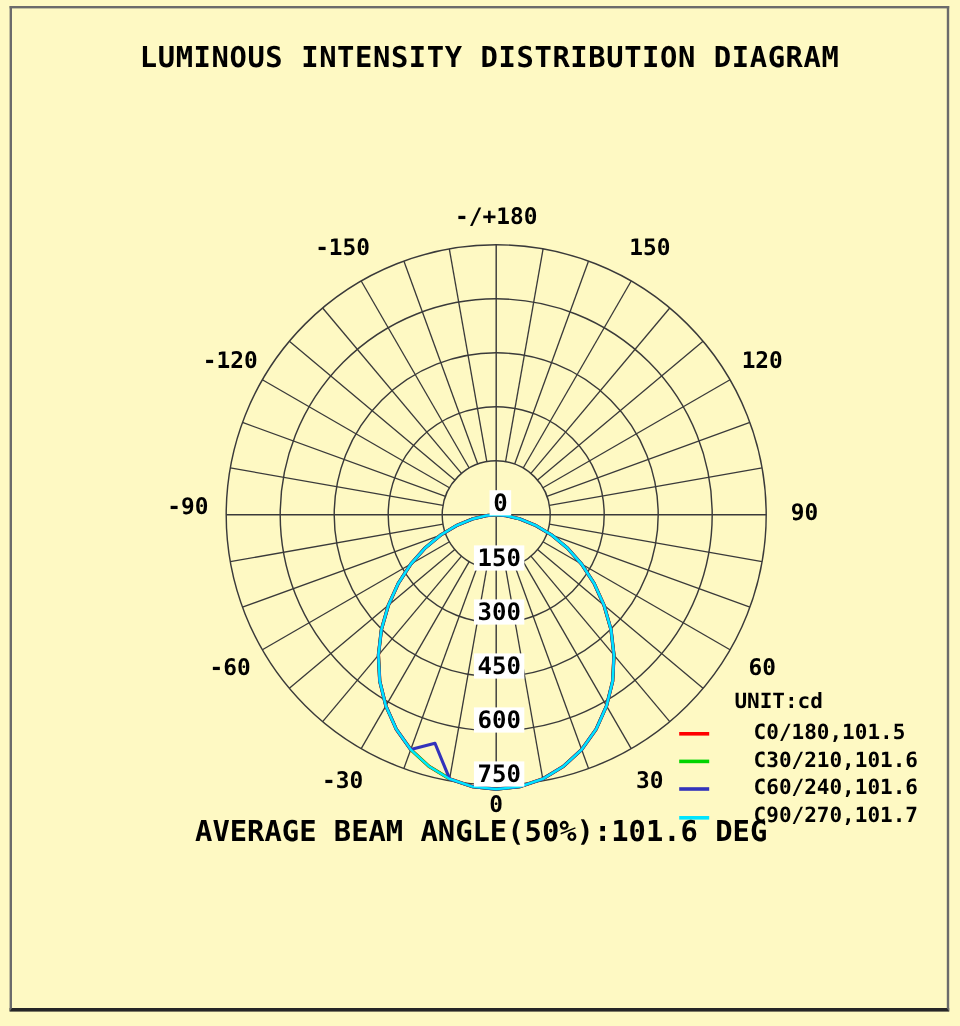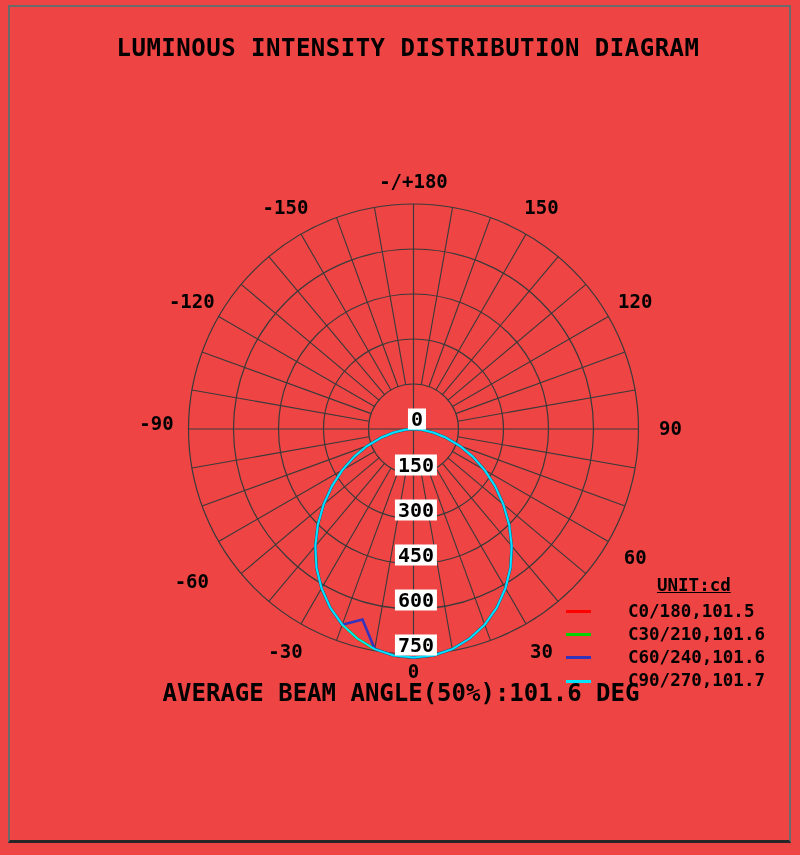--- a/index.html
+++ b/index.html
@@ -1,38 +1,38 @@
 <!DOCTYPE html>
 <html><head>
 <meta charset="utf-8">
 <style>
   html,body{margin:0;padding:0;background:#fff;}
   .page{
-    position:relative;width:800px;height:855px;background:#ef4444;overflow:hidden;
+    position:relative;width:800px;height:855px;background:#fef9c3;overflow:hidden;
     font-family:"DejaVu Sans Mono","Liberation Mono",monospace;font-weight:bold;color:#000;
   }
   .frame{
     position:absolute;left:8px;top:5px;width:783px;height:838px;
     border:2px solid #6b6b6b;border-bottom:3px solid #262626;box-sizing:border-box;
   }
   .chart-title{
     position:absolute;top:34px;left:408px;transform:translateX(-50%);
     font-size:24px;letter-spacing:0.5px;white-space:nowrap;
   }
   #chart-svg{position:absolute;left:0;top:0;}
   .angle-label{
     position:absolute;transform:translate(-50%,-50%);
     font-size:19px;line-height:1;white-space:nowrap;
   }
   .ring-label{
     position:absolute;transform:translate(-50%,-50%);
     font-size:20px;line-height:1.05;background:#ffffff;padding:0 3px;white-space:nowrap;
   }
   .legend{position:absolute;left:566px;top:575px;width:210px;}
-  .legend-unit{font-size:17.5px;margin-left:91px;margin-bottom:4px;line-height:1.2;text-decoration:underline;}
+  .legend-unit{font-size:17.5px;margin-left:46px;margin-bottom:4px;line-height:1.2;}
   .legend-row{display:flex;align-items:center;height:23.2px;gap:32px;}
   .legend-swatch{display:inline-block;width:25px;height:3px;margin-right:5px;flex:0 0 25px;}
   .legend-text{font-size:17.5px;line-height:1;white-space:nowrap;}
   .footer-text{
     position:absolute;top:680px;left:401px;transform:translateX(-50%);
     font-size:24px;line-height:1.1;white-space:nowrap;
   }
 </style>
 </head>
 <body>
@@ -96,21 +96,21 @@
       <div class="angle-label" style="left: 413.5px; top: 671px;">0</div>
       <div class="angle-label" style="left: 541.5px; top: 650.703px;">30</div>
       <div class="angle-label" style="left: 635.203px; top: 557px;">60</div>
       <div class="angle-label" style="left: 670.5px; top: 428px;">90</div>
       <div class="angle-label" style="left: 635.203px; top: 301px;">120</div>
       <div class="angle-label" style="left: 541.5px; top: 207.297px;">150</div>
       <div class="angle-label" style="left: 413.5px; top: 181px;">-/+180</div>
       <div class="angle-label" style="left: 285.5px; top: 207.297px;">-150</div>
       <div class="angle-label" style="left: 191.797px; top: 301px;">-120</div>
       <div class="angle-label" style="left: 156.5px; top: 423px;">-90</div>
-      <div class="angle-label" style="left: 191.797px; top: 557px; margin-top: 24px;">-60</div>
+      <div class="angle-label" style="left: 191.797px; top: 557px;">-60</div>
       <div class="angle-label" style="left: 285.5px; top: 650.703px;">-30</div>
     </div>
   <div id="ring-labels">
       <div class="ring-label" style="left: 417px; top: 419px;">0</div>
       <div class="ring-label" style="left: 416px; top: 465px;">150</div>
       <div class="ring-label" style="left: 416px; top: 510px;">300</div>
       <div class="ring-label" style="left: 416px; top: 555px;">450</div>
       <div class="ring-label" style="left: 416px; top: 600px;">600</div>
       <div class="ring-label" style="left: 416px; top: 645px;">750</div>
     </div>

